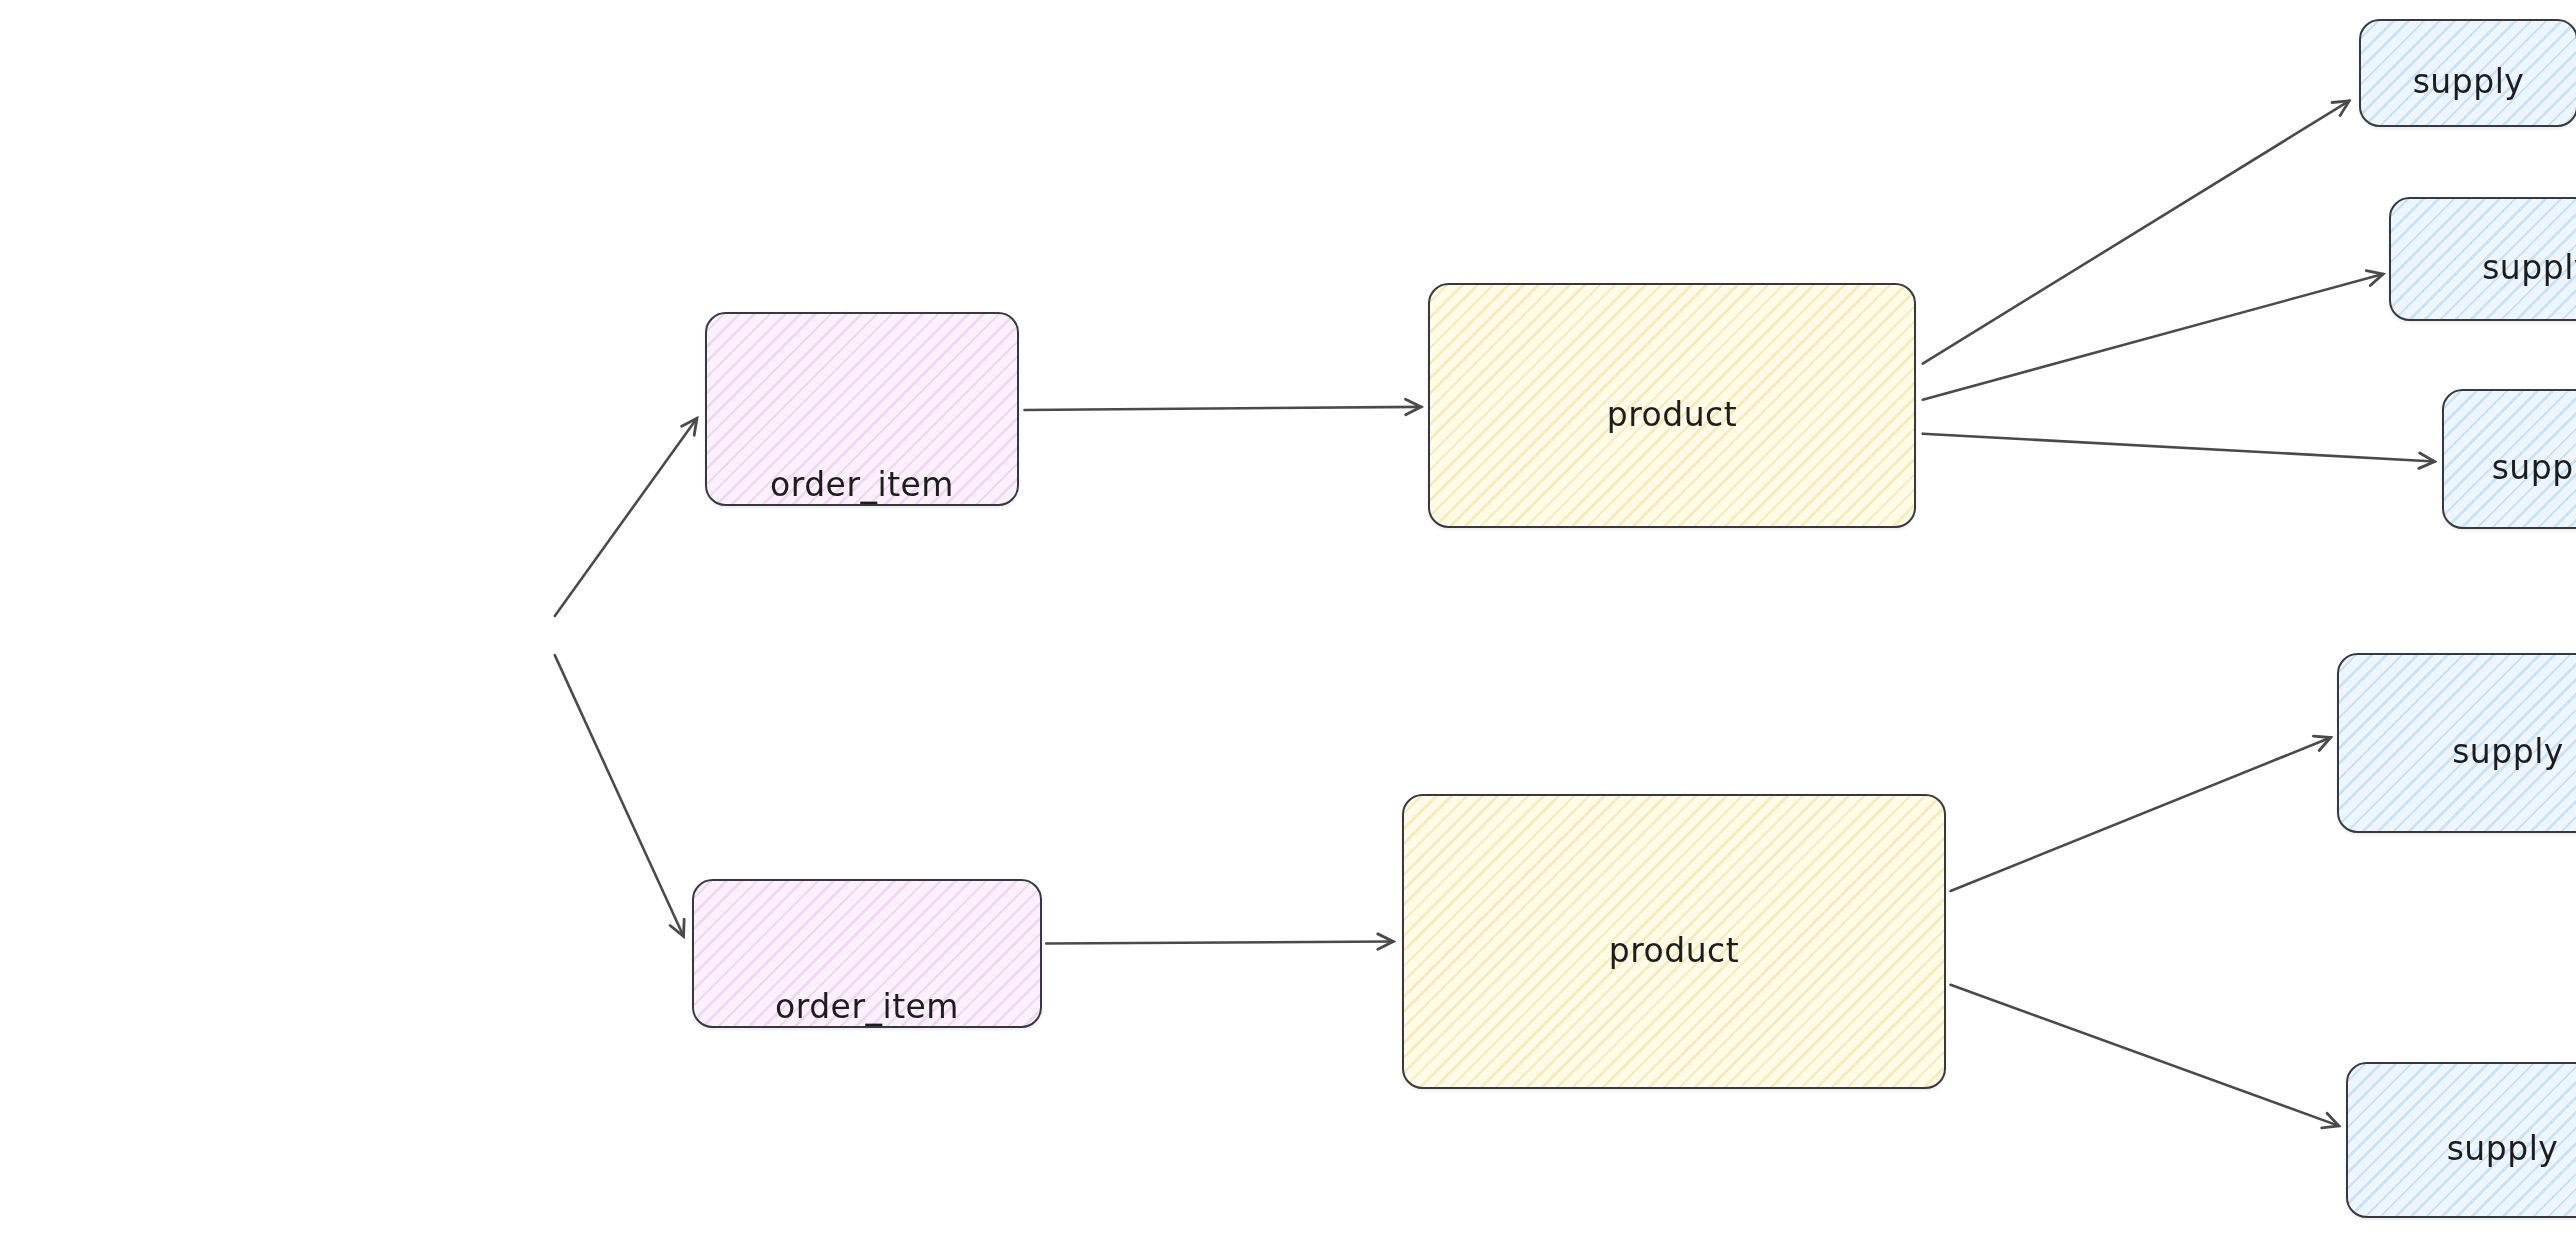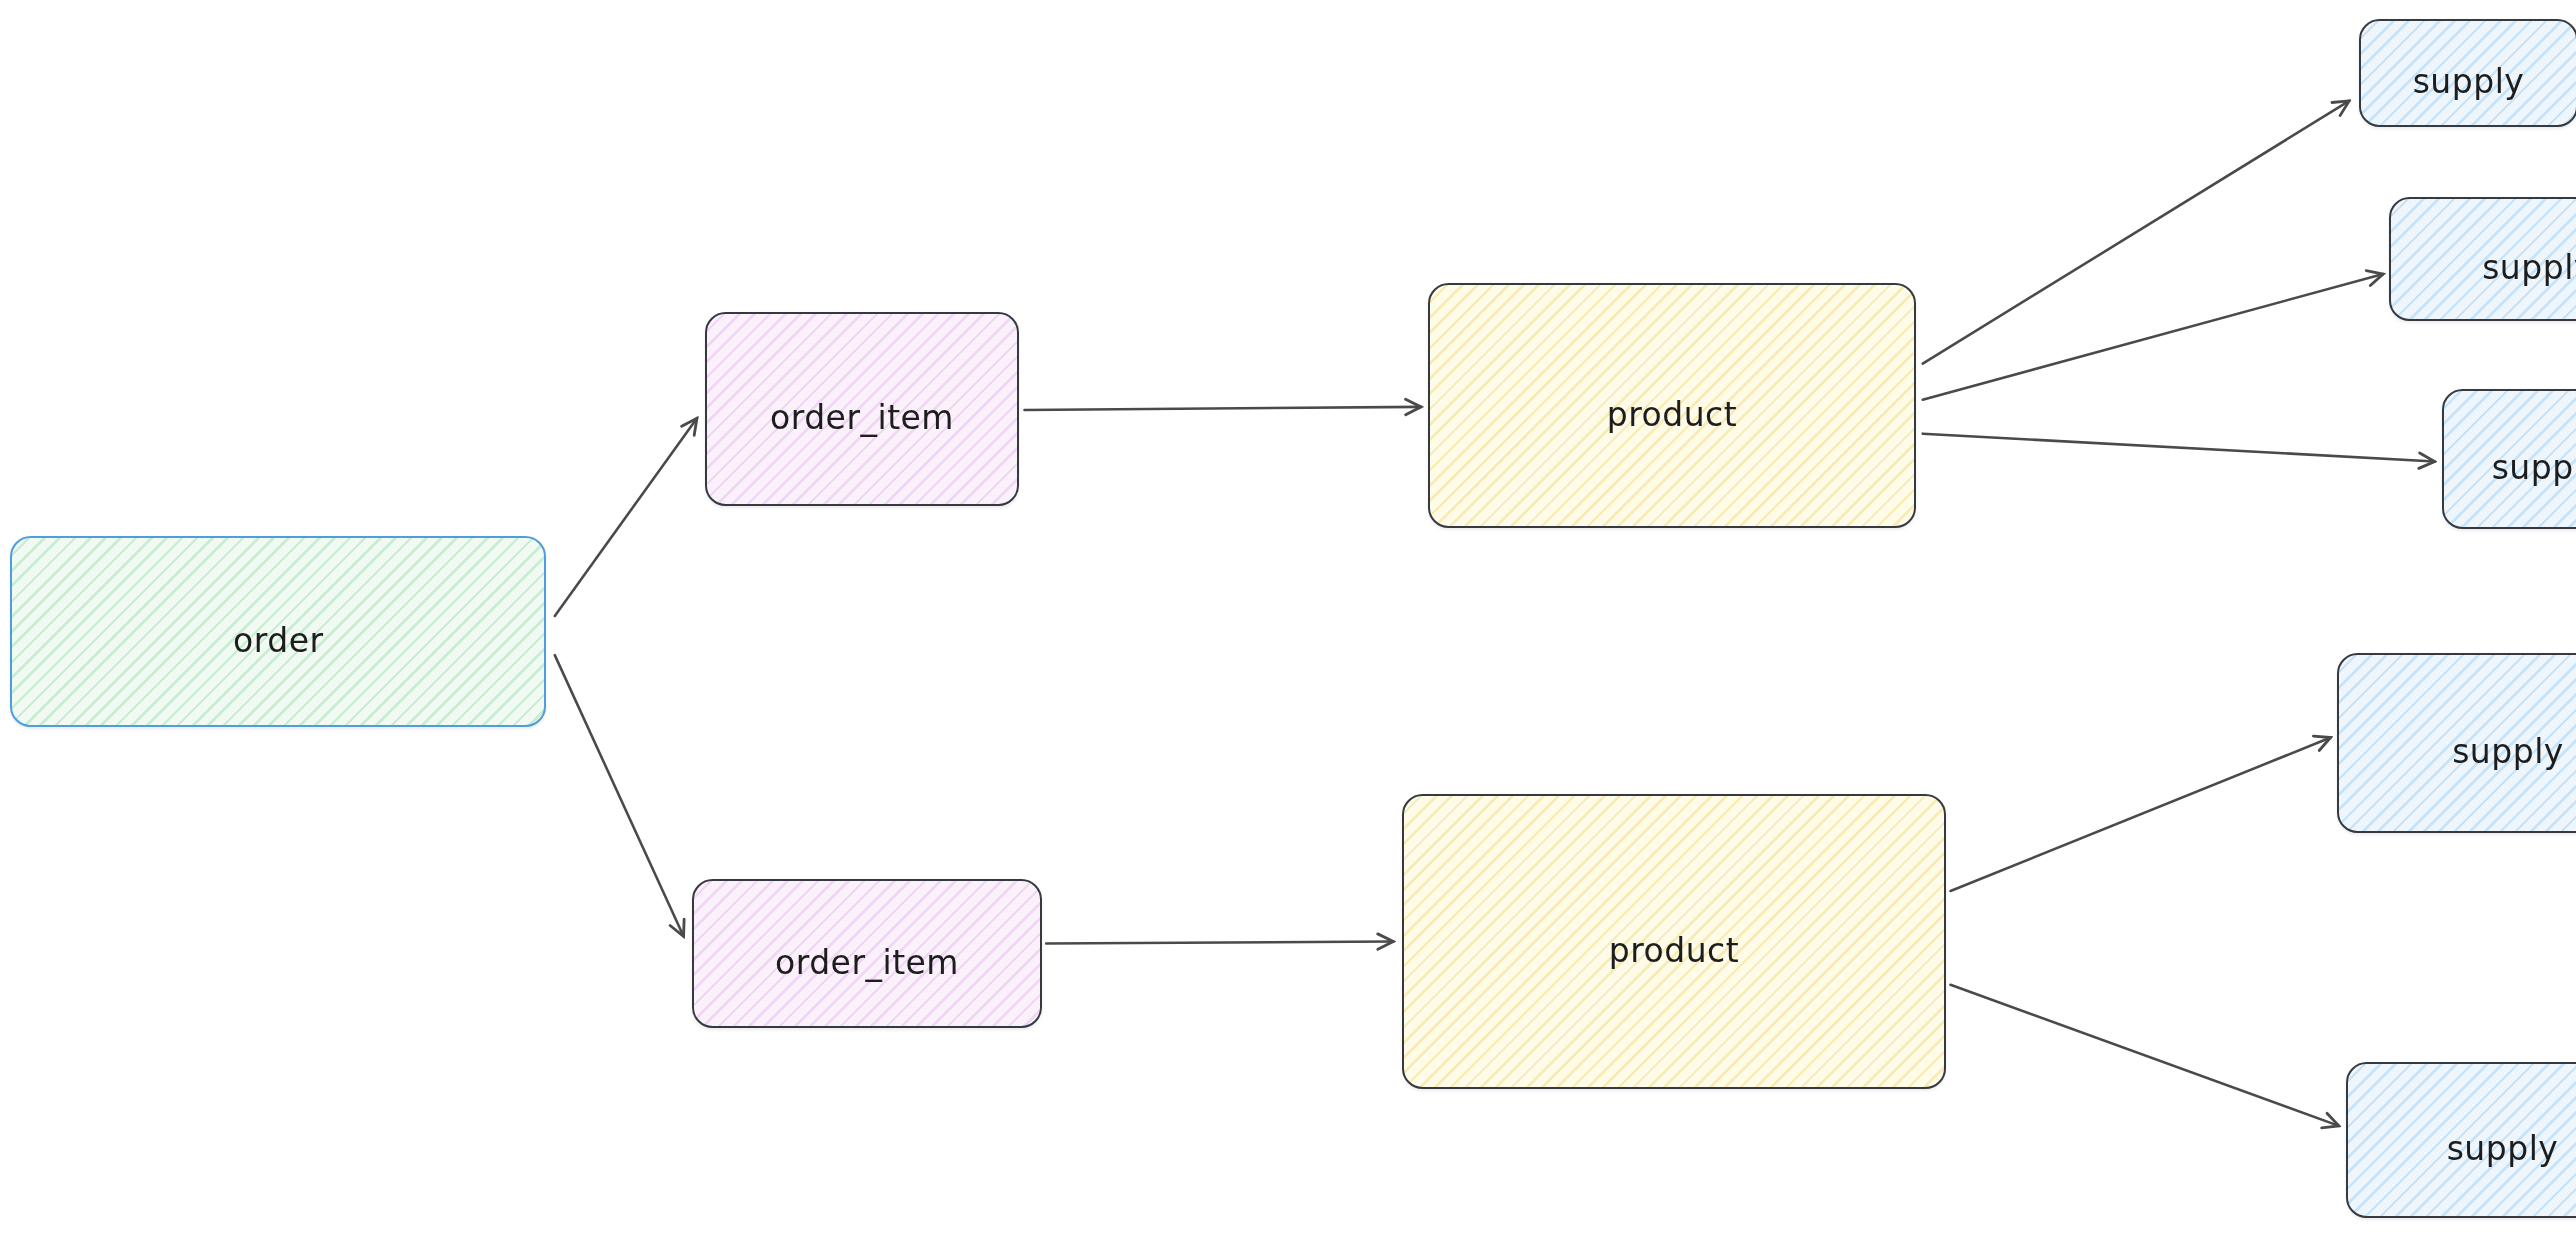--- a/index.html
+++ b/index.html
@@ -48,20 +48,21 @@
   .node--order {
     border-color: var(--c-order_stroke, #4d9de0);
     background-color: #f0faf3;
     background-image: repeating-linear-gradient(135deg,
       rgba(64, 192, 87, 0.22) 0 2.6px, transparent 2.6px 10.8px);
   }
   .node--order-item {
     background-color: #fbf1fa;
     background-image: repeating-linear-gradient(135deg,
       rgba(190, 75, 219, 0.16) 0 2.6px, transparent 2.6px 10.8px);
+    align-items: flex-end;
   }
   .node--product {
     background-color: #fefbe9;
     background-image: repeating-linear-gradient(135deg,
       rgba(235, 195, 50, 0.28) 0 2.6px, transparent 2.6px 10.8px);
   }
   .node--supply {
     background-color: #eef6fc;
     background-image: repeating-linear-gradient(135deg,
       rgba(77, 171, 247, 0.25) 0 2.6px, transparent 2.6px 10.8px);
@@ -82,23 +83,20 @@
     <path class="edge" d="M 1076 1272 L 1326 1818" marker-end="url(#arrowhead)"></path>
     <path class="edge" d="M 1988 796 L 2758 790" marker-end="url(#arrowhead)"></path>
     <path class="edge" d="M 2030 1832 L 2704 1828" marker-end="url(#arrowhead)"></path>
     <path class="edge" d="M 3732 706 L 4560 196" marker-end="url(#arrowhead)"></path>
     <path class="edge" d="M 3732 776 L 4626 532" marker-end="url(#arrowhead)"></path>
     <path class="edge" d="M 3732 842 L 4726 896" marker-end="url(#arrowhead)"></path>
     <path class="edge" d="M 3786 1730 L 4524 1432" marker-end="url(#arrowhead)"></path>
     <path class="edge" d="M 3786 1912 L 4540 2186" marker-end="url(#arrowhead)"></path>
   </svg>
 
-  <div class="node node--order" style="left:10.3px; top:536px; width:536px; height:191px;">
-    <span class="label">order</span>
-  </div>
 
   <div class="node node--order-item" style="left:705px; top:312px; width:314px; height:194px;">
     <span class="label">order_item</span>
   </div>
 
   <div class="node node--order-item" style="left:692px; top:879px; width:350px; height:149px;">
     <span class="label">order_item</span>
   </div>
 
   <div class="node node--product" style="left:1428px; top:283px; width:488px; height:245px;">

